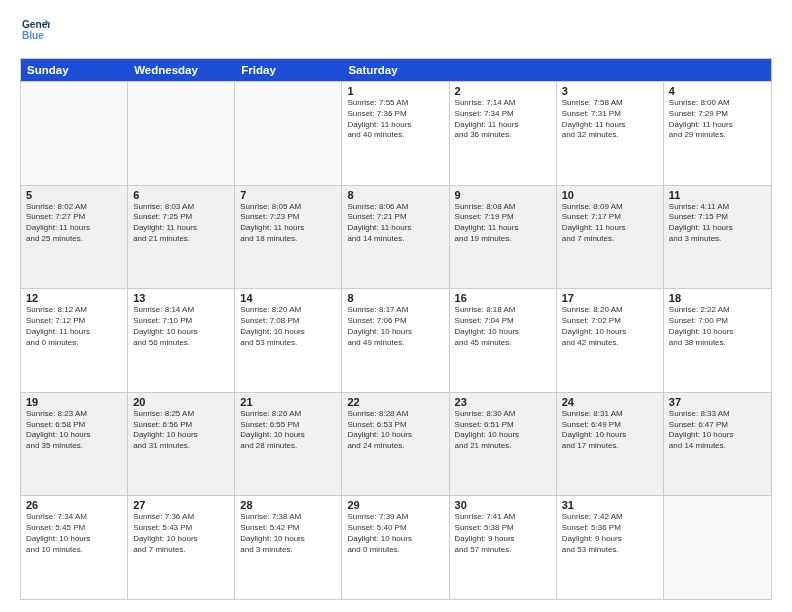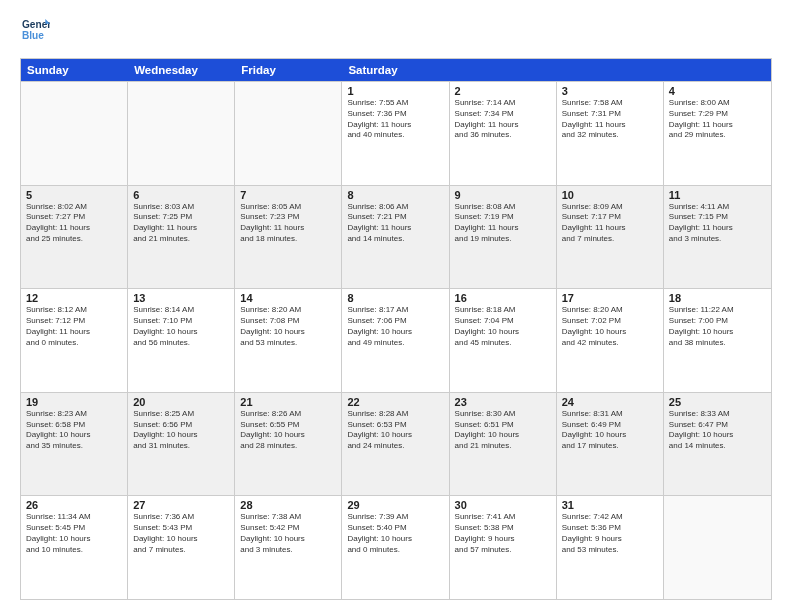--- a/index.html
+++ b/index.html
@@ -252,21 +252,21 @@
           </div>
           <div class="cal-cell">
             <div class="day-num">17</div>
             <div class="cell-line">Sunrise: 8:20 AM</div>
             <div class="cell-line">Sunset: 7:02 PM</div>
             <div class="cell-line">Daylight: 10 hours</div>
             <div class="cell-line">and 42 minutes.</div>
           </div>
           <div class="cal-cell">
             <div class="day-num">18</div>
-            <div class="cell-line">Sunrise: 11:22 AM</div>
+            <div class="cell-line">Sunrise: 2:22 AM</div>
             <div class="cell-line">Sunset: 7:00 PM</div>
             <div class="cell-line">Daylight: 10 hours</div>
             <div class="cell-line">and 38 minutes.</div>
           </div>
         </div>
         <div class="cal-row">
           <div class="cal-cell shaded">
             <div class="day-num">19</div>
             <div class="cell-line">Sunrise: 8:23 AM</div>
             <div class="cell-line">Sunset: 6:58 PM</div>
@@ -302,31 +302,31 @@
             <div class="cell-line">and 21 minutes.</div>
           </div>
           <div class="cal-cell shaded">
             <div class="day-num">24</div>
             <div class="cell-line">Sunrise: 8:31 AM</div>
             <div class="cell-line">Sunset: 6:49 PM</div>
             <div class="cell-line">Daylight: 10 hours</div>
             <div class="cell-line">and 17 minutes.</div>
           </div>
           <div class="cal-cell shaded">
-            <div class="day-num">25</div>
+            <div class="day-num">37</div>
             <div class="cell-line">Sunrise: 8:33 AM</div>
             <div class="cell-line">Sunset: 6:47 PM</div>
             <div class="cell-line">Daylight: 10 hours</div>
             <div class="cell-line">and 14 minutes.</div>
           </div>
         </div>
         <div class="cal-row">
           <div class="cal-cell">
             <div class="day-num">26</div>
-            <div class="cell-line">Sunrise: 11:34 AM</div>
+            <div class="cell-line">Sunrise: 7:34 AM</div>
             <div class="cell-line">Sunset: 5:45 PM</div>
             <div class="cell-line">Daylight: 10 hours</div>
             <div class="cell-line">and 10 minutes.</div>
           </div>
           <div class="cal-cell">
             <div class="day-num">27</div>
             <div class="cell-line">Sunrise: 7:36 AM</div>
             <div class="cell-line">Sunset: 5:43 PM</div>
             <div class="cell-line">Daylight: 10 hours</div>
             <div class="cell-line">and 7 minutes.</div>

